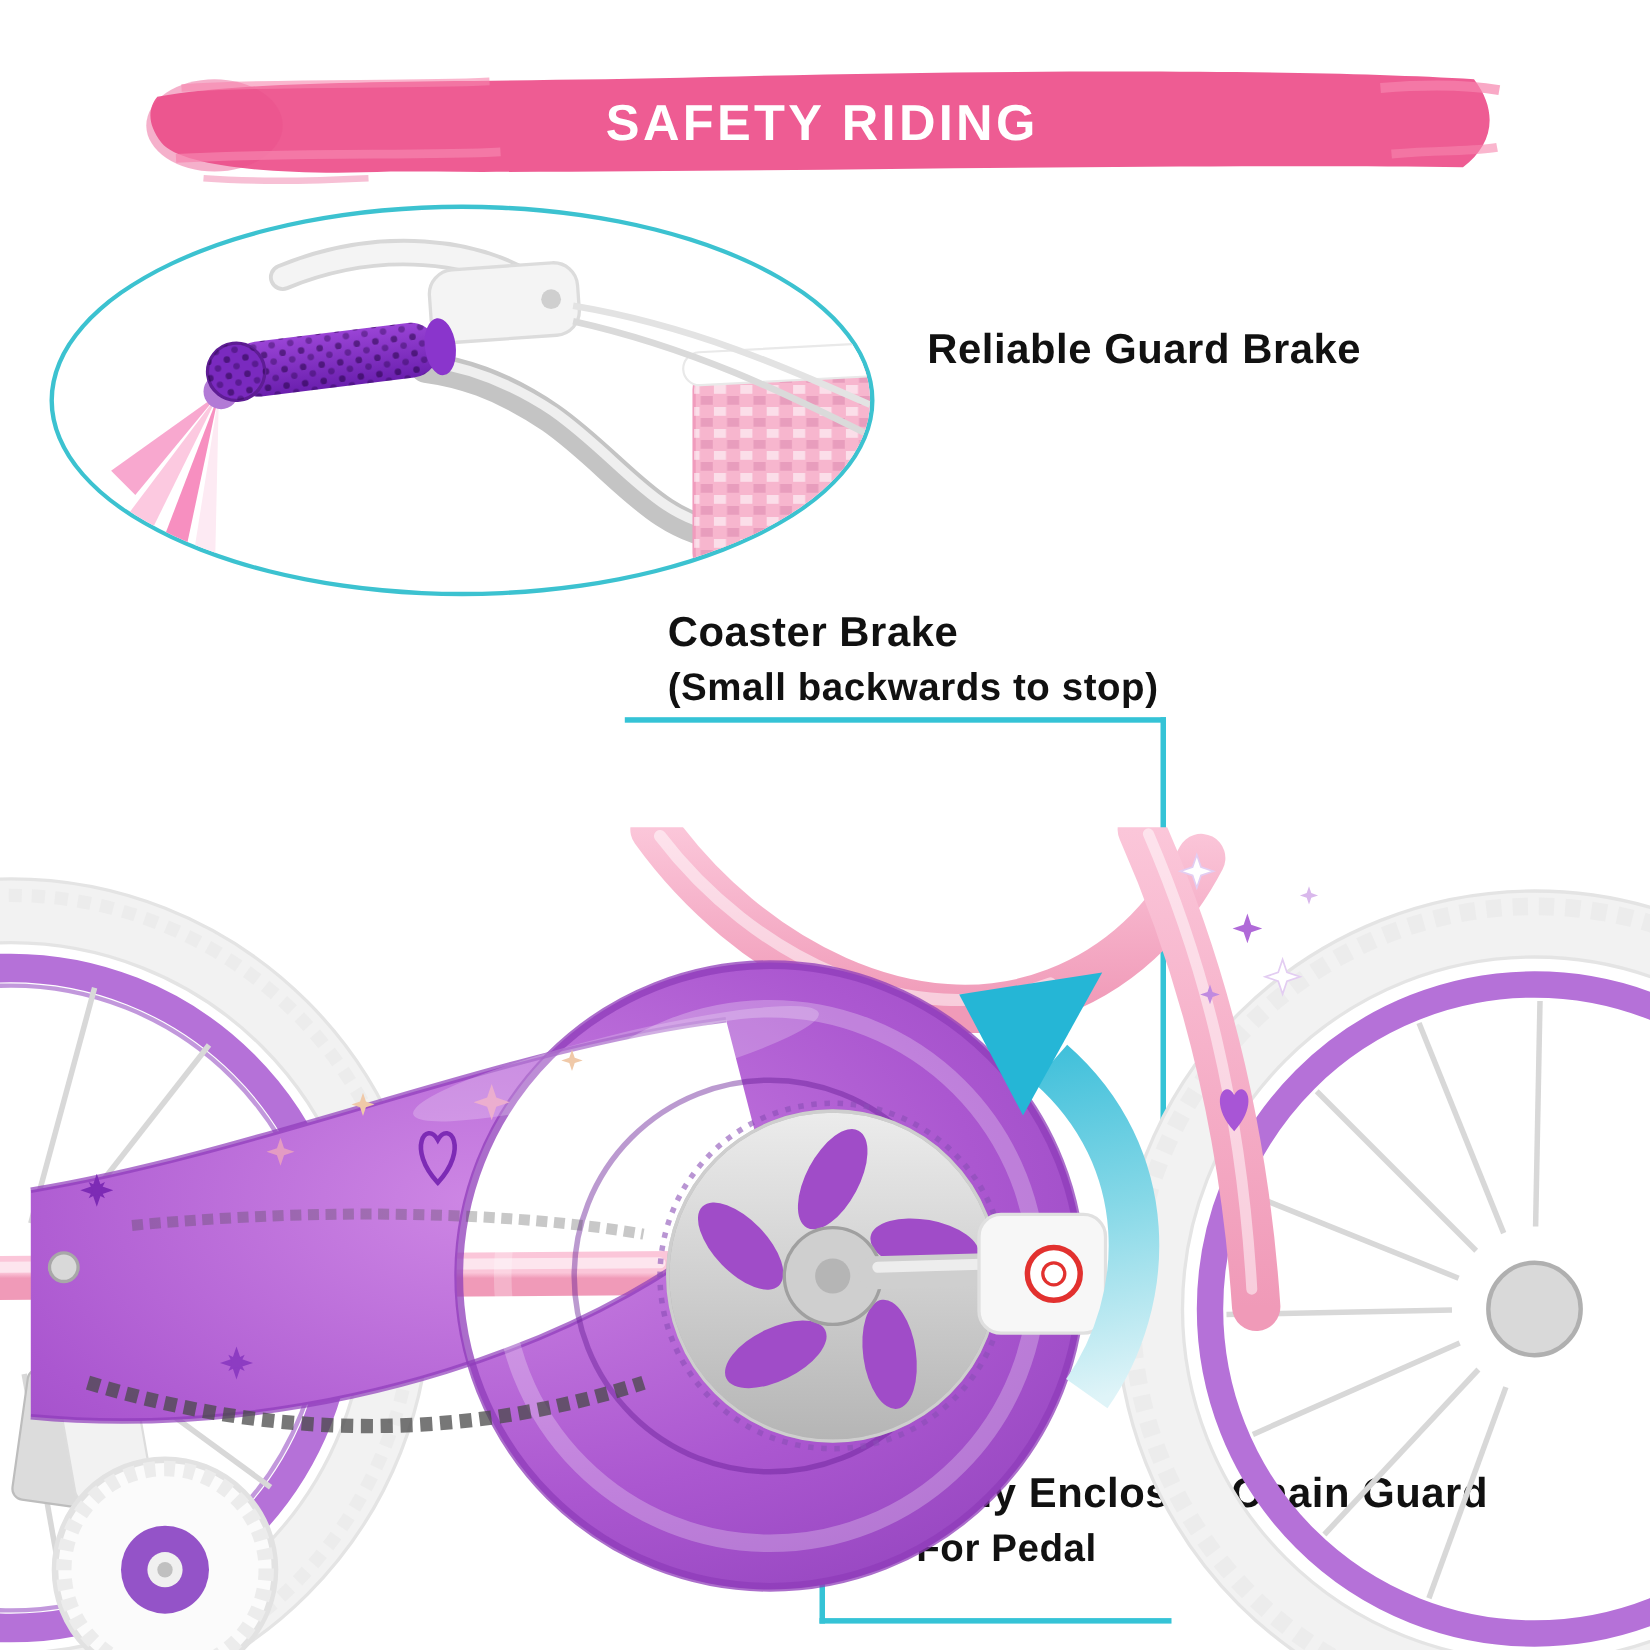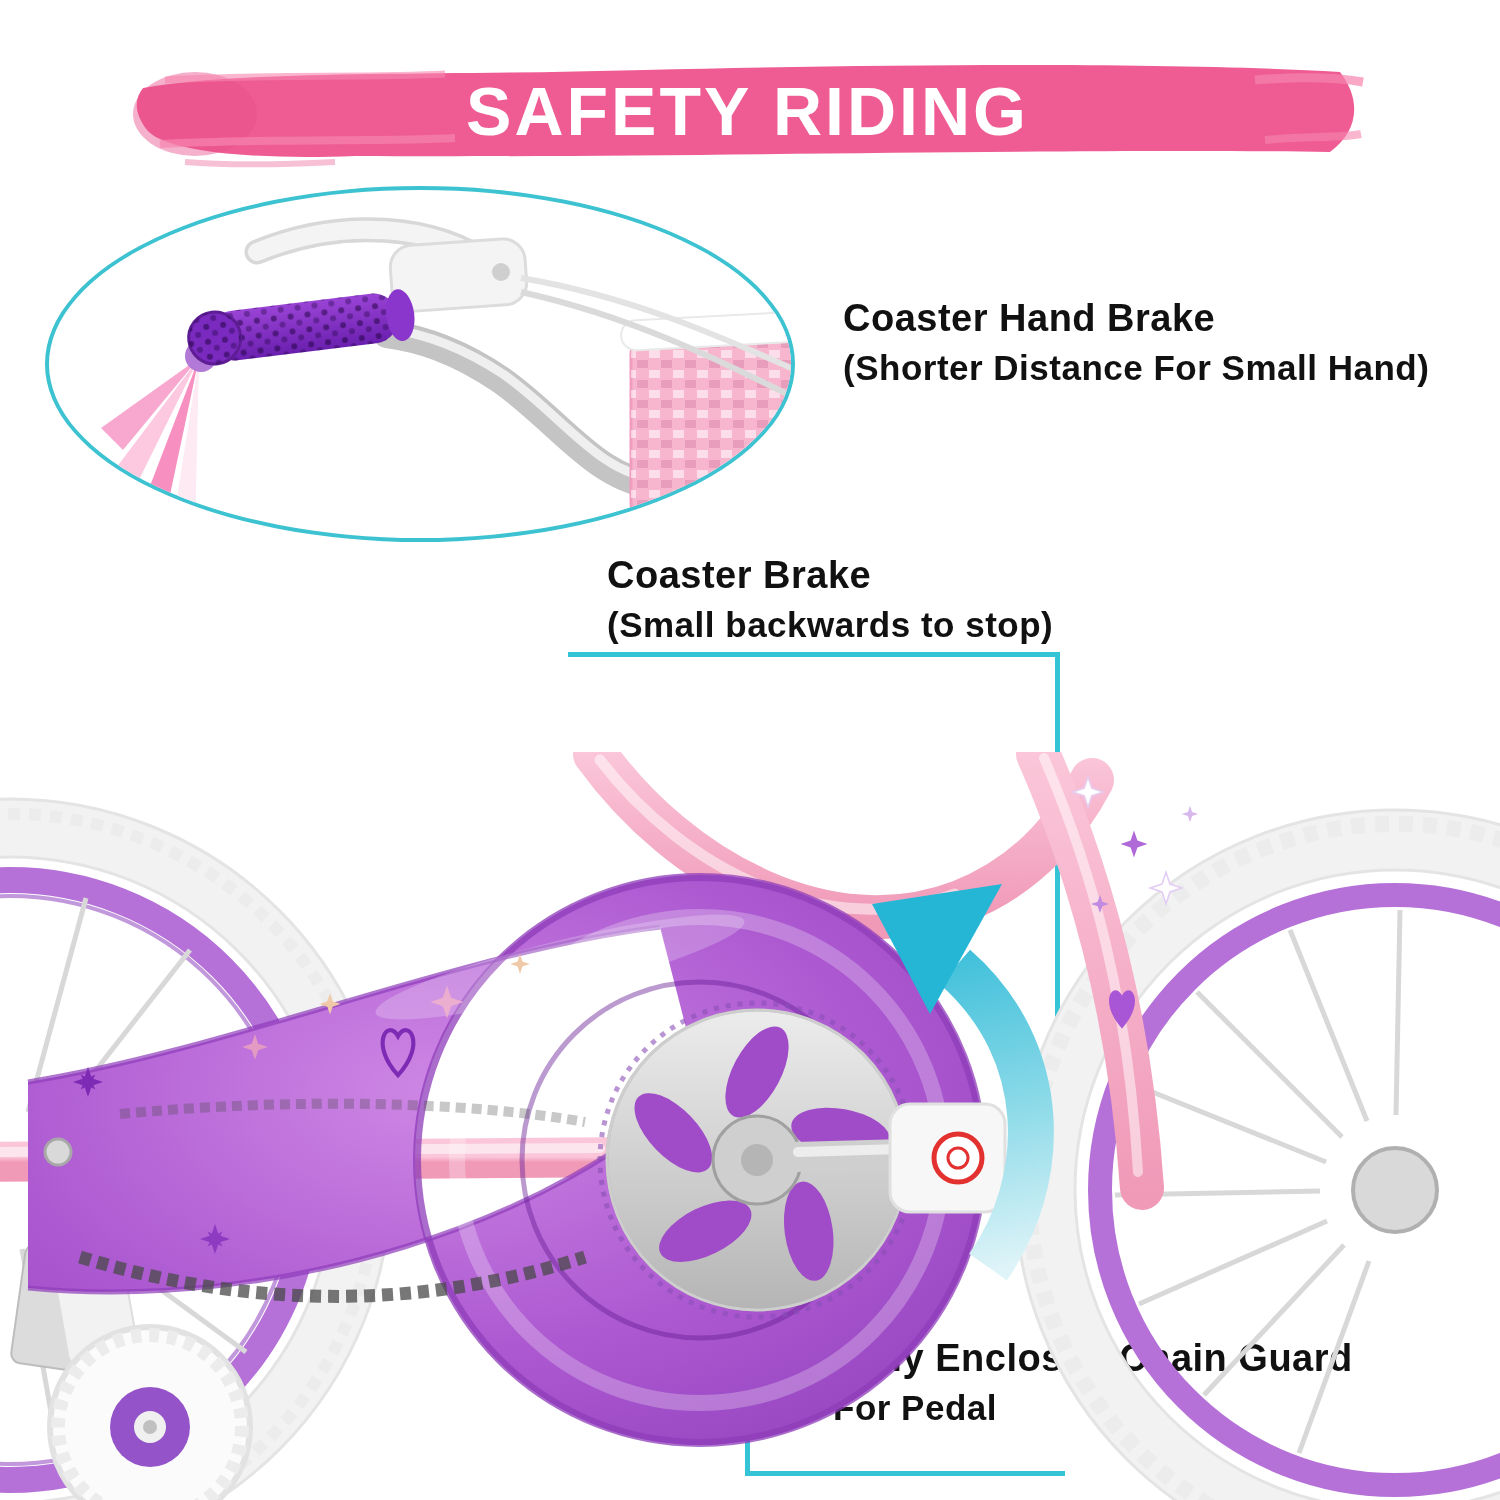--- a/index.html
+++ b/index.html
@@ -4,21 +4,21 @@
 <style>
   html,body{margin:0;padding:0;background:#fff;}
   .page{position:relative;width:1500px;height:1500px;background:#fff;overflow:hidden;
         font-family:"Liberation Sans",sans-serif;color:#111;}
   .abs{position:absolute;}
   
   .banner{position:absolute;left:125px;top:52px;width:1245px;height:118px;}
   .banner svg{position:absolute;left:0;top:0;}
   .banner h1{position:absolute;left:0;top:0;width:100%;height:118px;margin:0;
              display:flex;align-items:center;justify-content:center;
-             font-size:68px;font-weight:bold;letter-spacing:3px;color:#ffffff;}
+             font-size:46px;font-weight:bold;letter-spacing:3px;color:#ffffff;}
   
   .inset{position:absolute;left:45px;top:186px;width:742px;height:348px;
          border:4px solid #3cc2d0;border-radius:50%;background:#fff;overflow:hidden;}
   
   .callout-title{font-weight:bold;font-size:38px;line-height:50px;color:#111;letter-spacing:.5px;white-space:nowrap;}
   .callout-sub{font-weight:bold;font-size:35px;line-height:50px;color:#111;letter-spacing:.5px;white-space:nowrap;}
   .co-hb{left:843px;top:293px;}
   .co-cb{left:563px;top:550px;margin-left:44px;}
   .co-cg{left:833px;top:1333px;}
   
@@ -97,22 +97,21 @@
         <rect x="160" y="112" width="190" height="50" rx="25" fill="url(#gripGrad)"></rect>
         <rect x="160" y="112" width="190" height="50" rx="25" fill="url(#gdots)"></rect>
         <ellipse cx="352" cy="137" rx="14" ry="26" fill="#8a35cc"></ellipse>
         <circle cx="165" cy="137" r="26" fill="#7a2abf" stroke="#5e1d94" stroke-width="3"></circle>
         <circle cx="165" cy="137" r="26" fill="url(#gdots)"></circle>
       </g>
     </svg>
   </div>
 
   <div class="abs co-hb">
-    <div class="callout-title">Coaster Hand Brake</div>
-    <div class="callout-sub">(Shorter Distance For Small Hand)</div>
+    <div class="callout-title">Reliable Guard Brake</div>
   </div>
 
   <div class="abs co-cb">
     <div class="callout-title">Coaster Brake</div>
     <div class="callout-sub">(Small backwards to stop)</div>
   </div>
 
   <div class="abs co-cg">
     <div class="callout-title">Fully Enclosed Chain Guard</div>
     <div class="callout-sub">For Pedal</div>

